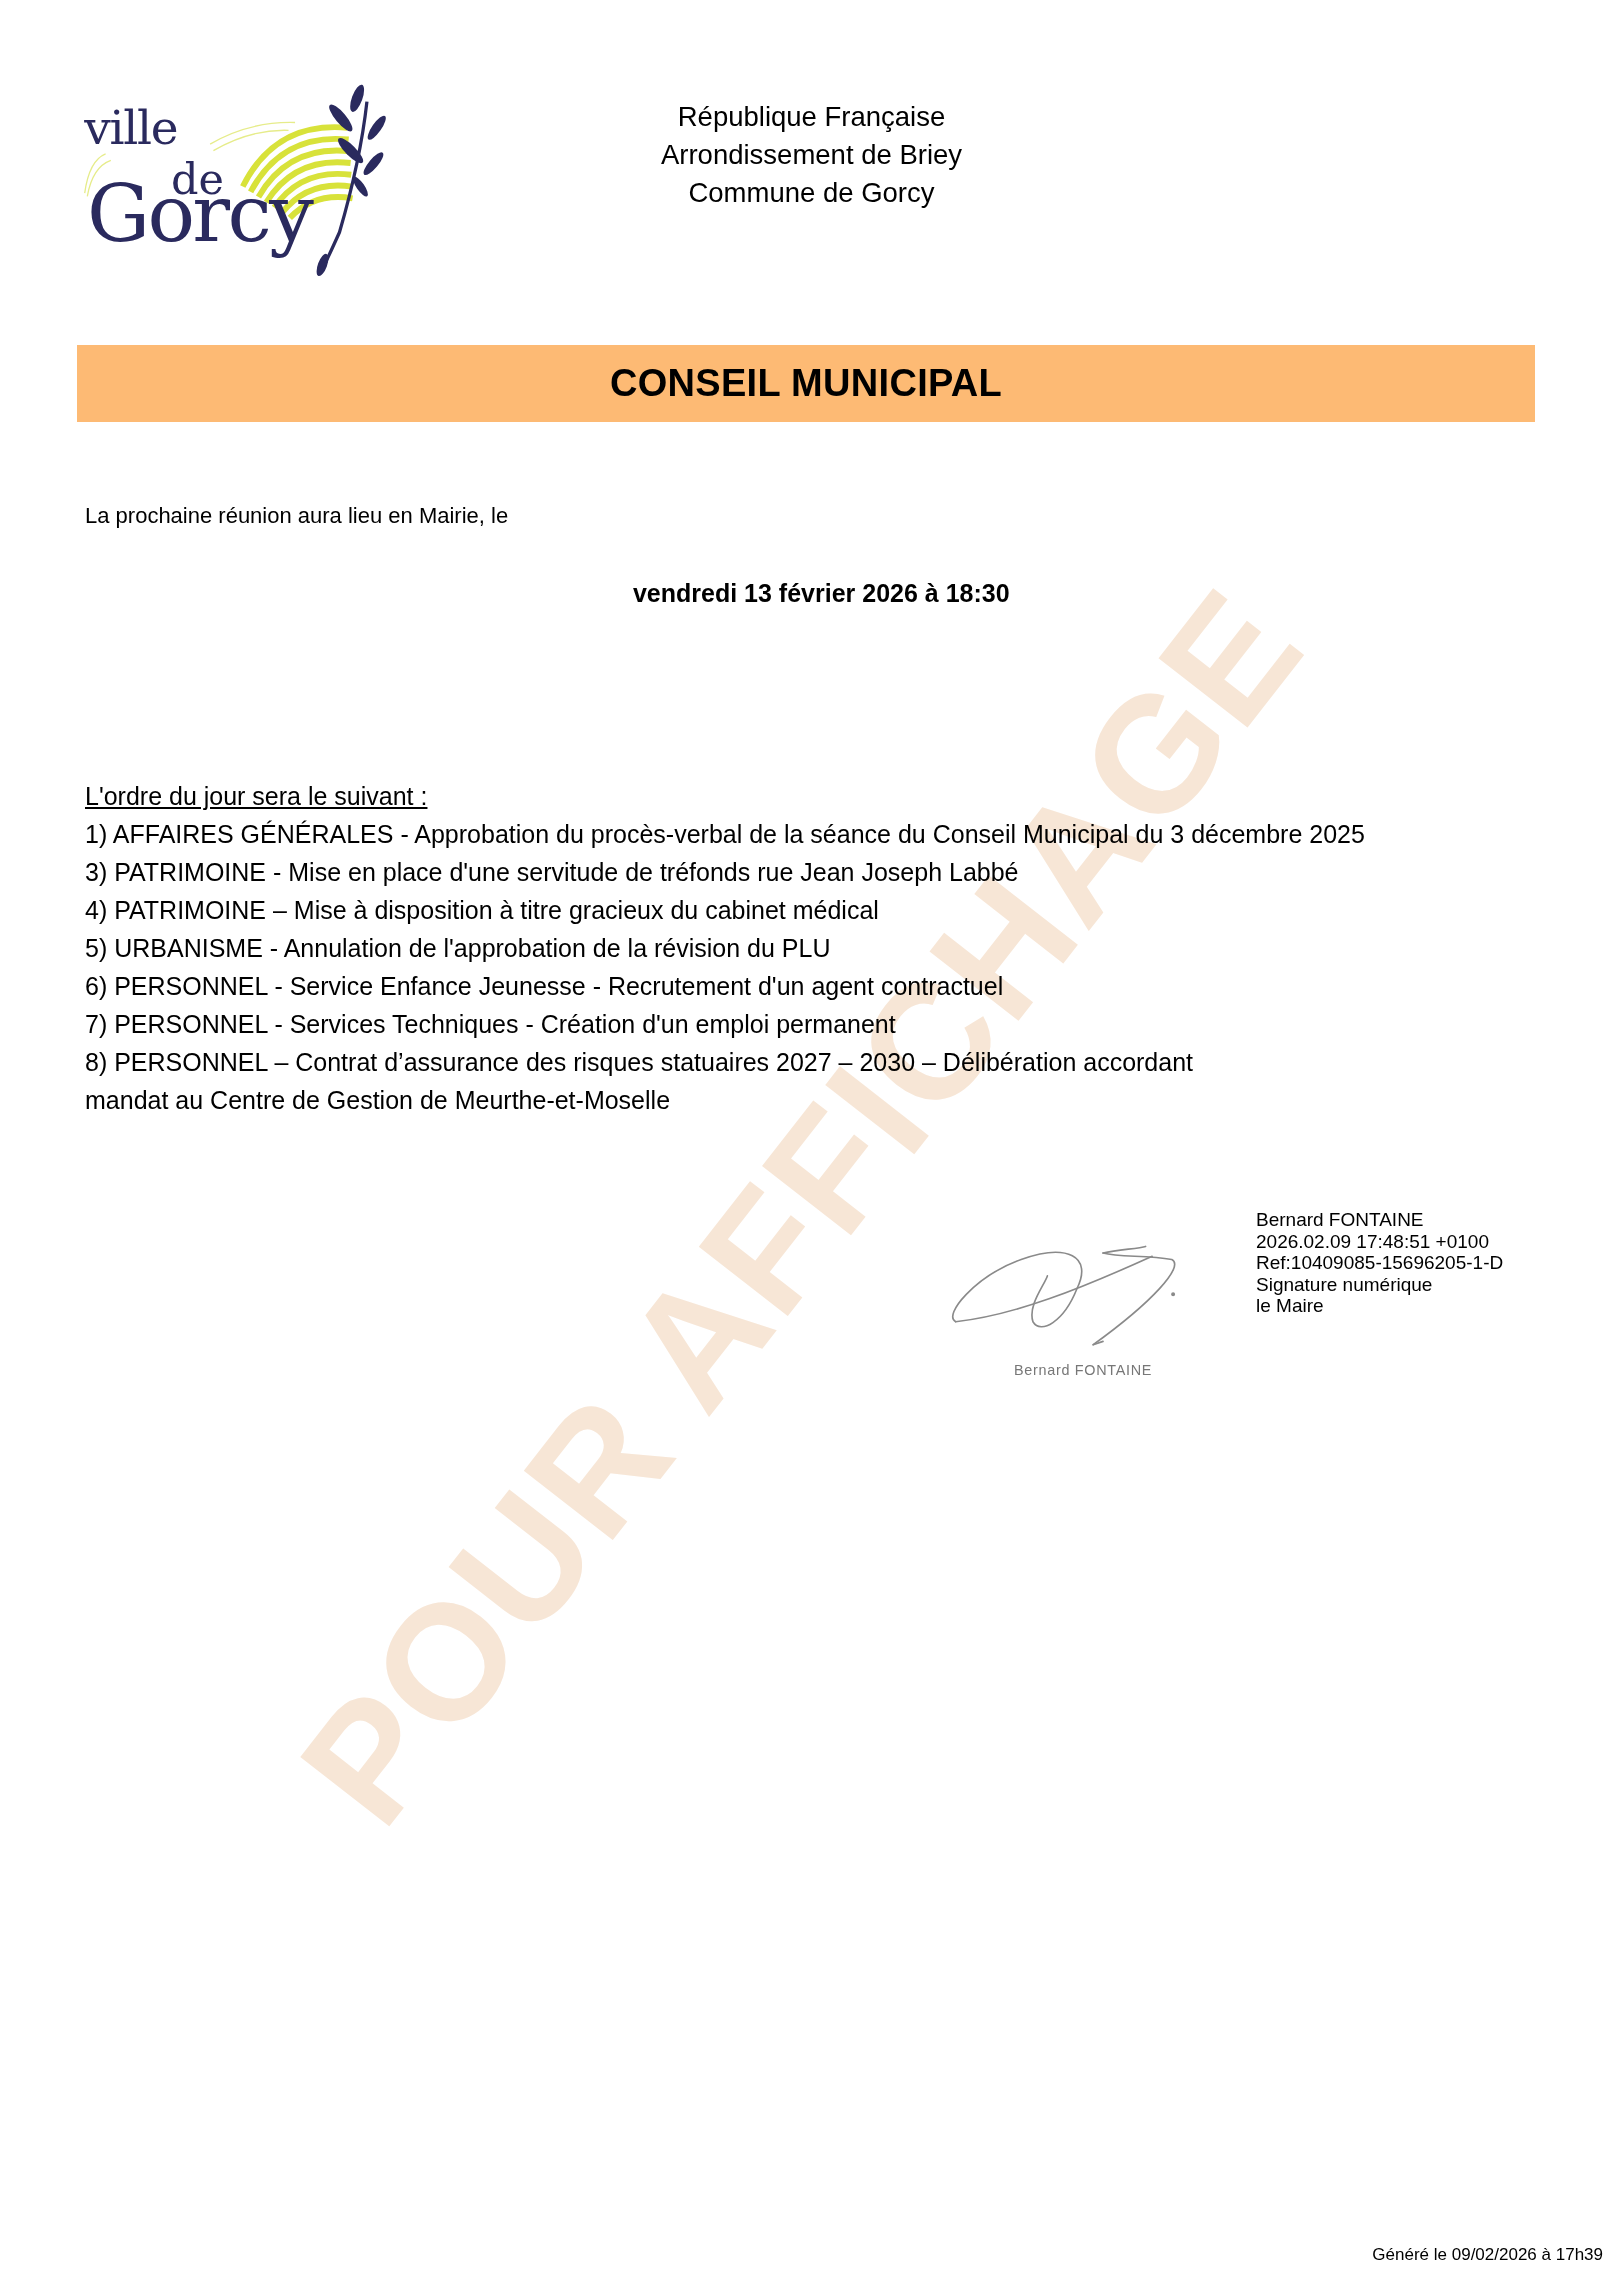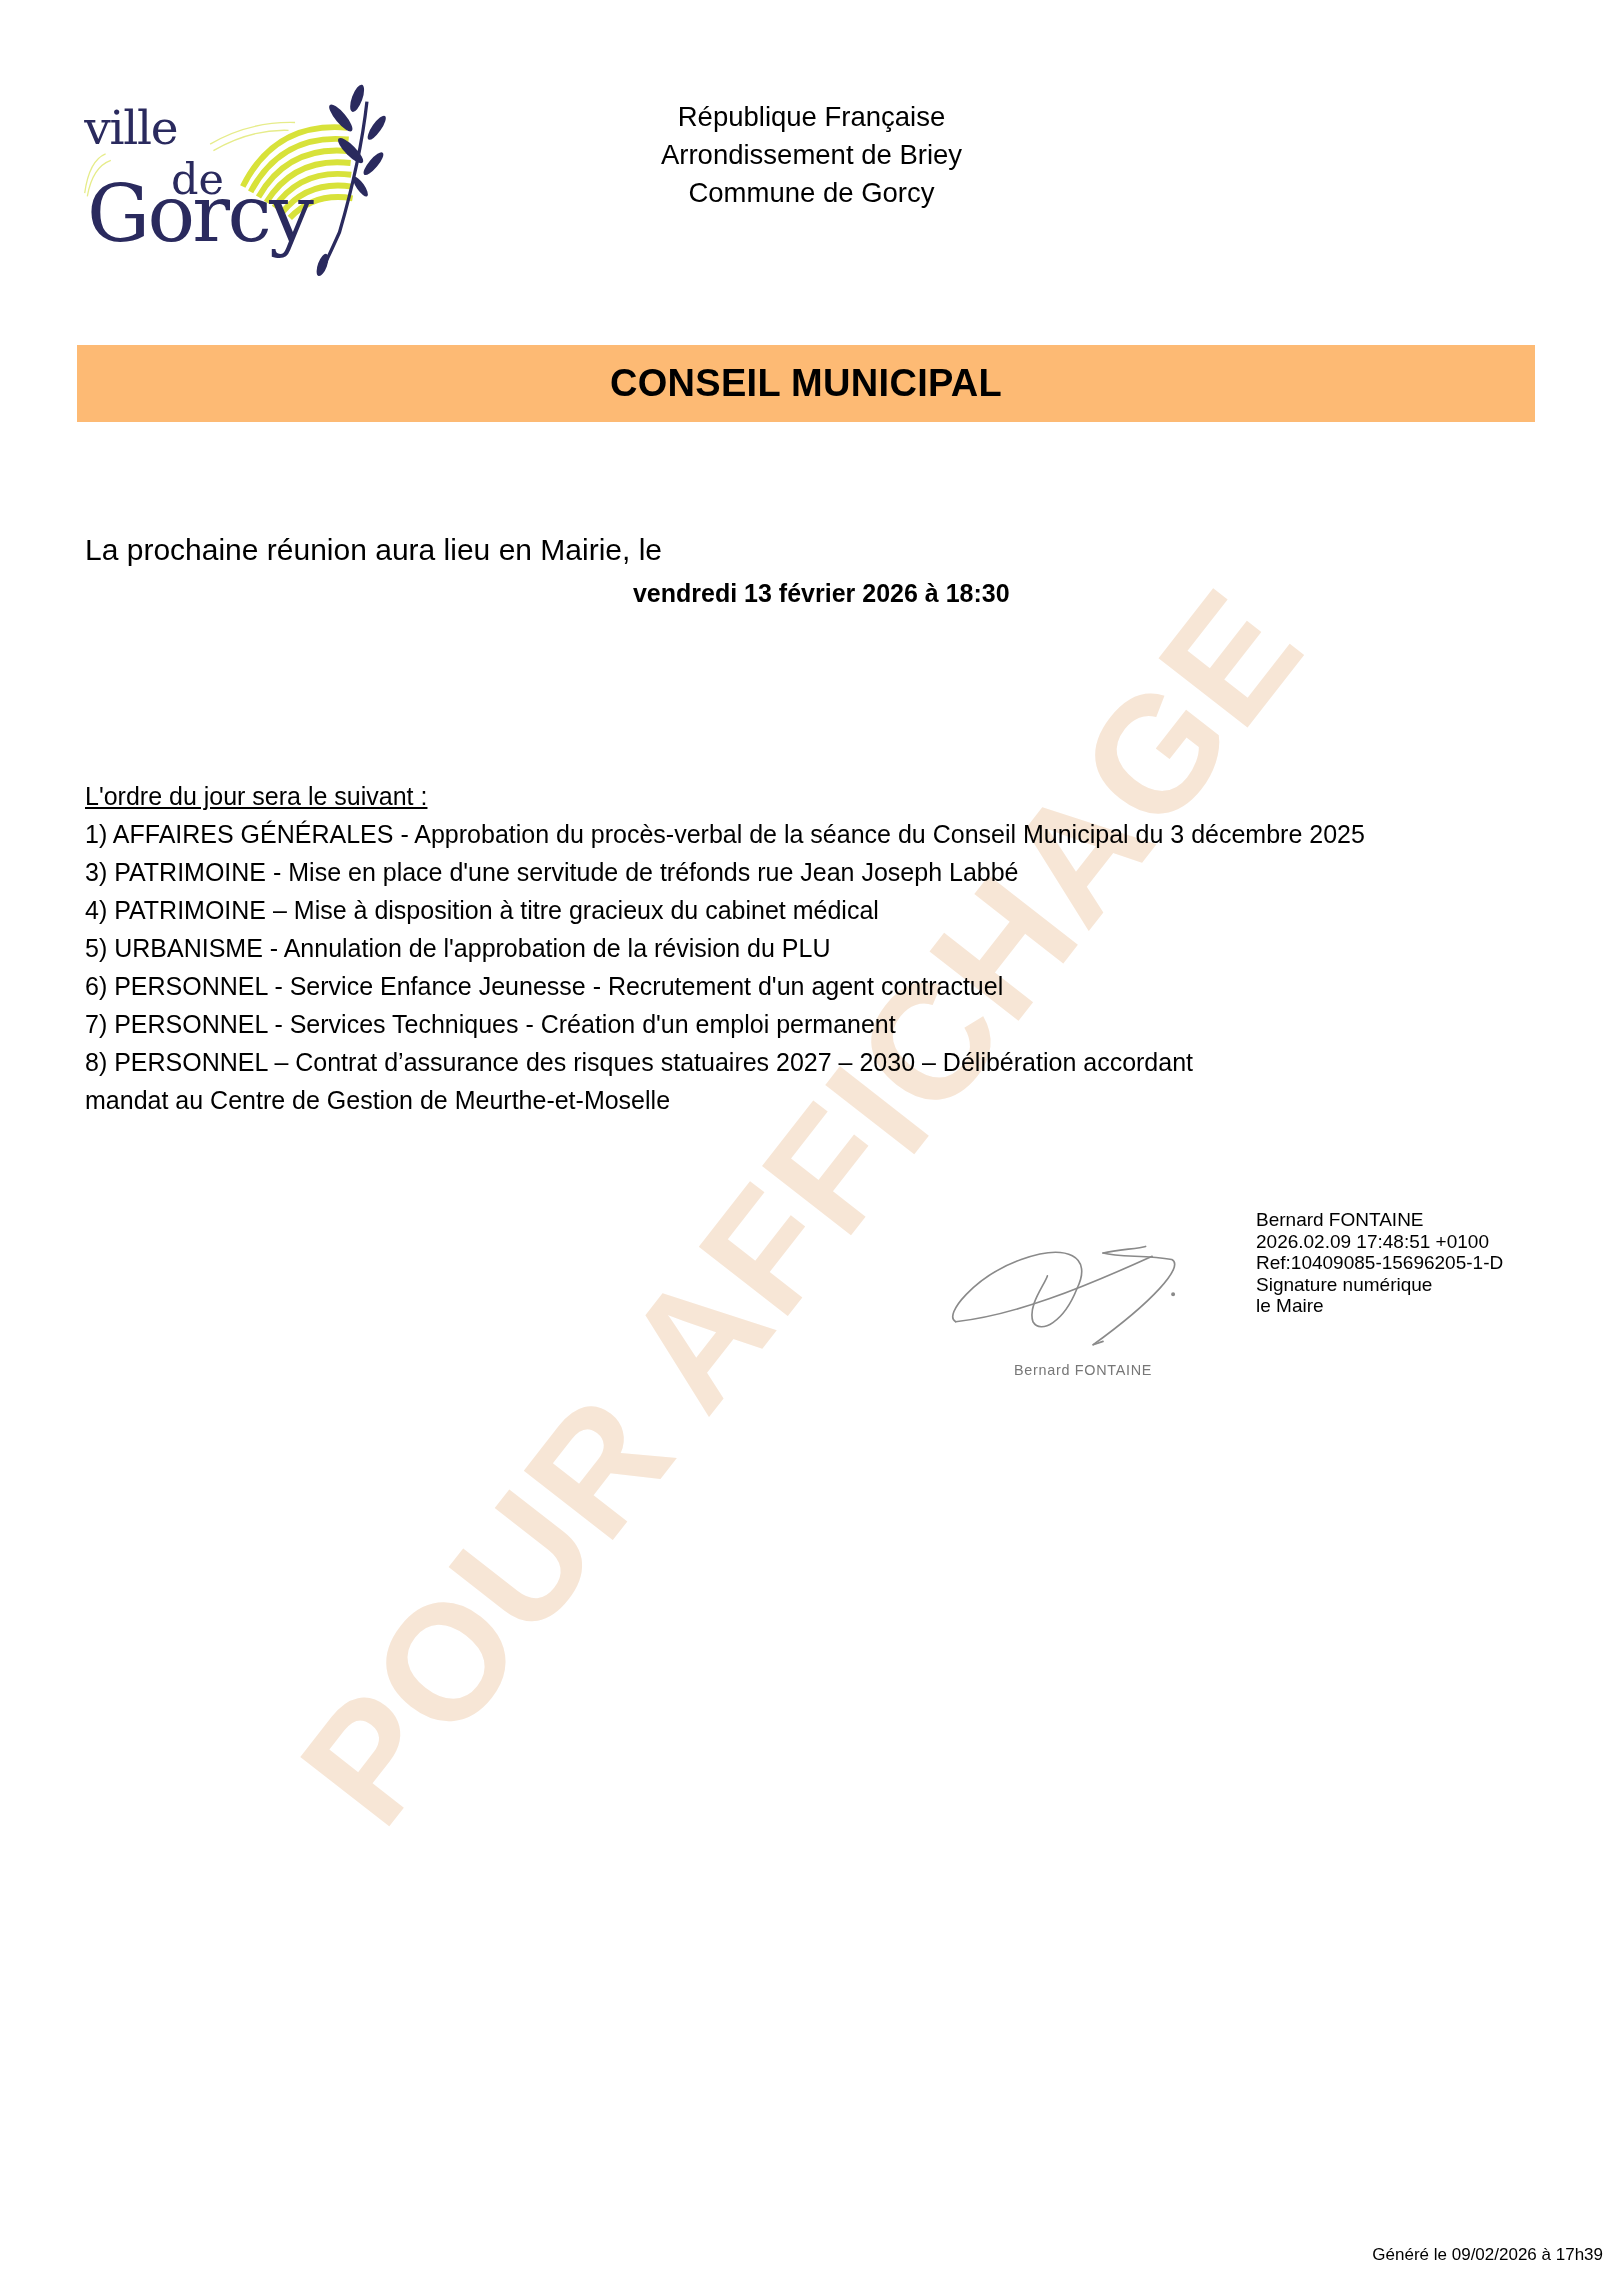--- a/index.html
+++ b/index.html
@@ -10,21 +10,21 @@
       font-family: "Liberation Sans", sans-serif; font-weight: bold;
       font-size: 164px; letter-spacing: 2.6px; color: #f7e6d6; white-space: nowrap;
       z-index: 0; pointer-events: none;
     }
     .layer { position: absolute; left: 0; top: 0; width: 100%; height: 100%; z-index: 1; }
     .logo { position: absolute; left: 79px; top: 82px; width: 308px; height: 196px; }
     .header-lines { position: absolute; left: 432px; top: 98px; width: 759px; text-align: center; font-size: 27.5px; line-height: 38px; }
     .header-lines div { white-space: nowrap; }
     .title-band { position: absolute; left: 77px; top: 345px; width: 1458px; height: 77px; background: #fdba74; display: flex; align-items: center; justify-content: center; }
     .title-band span { font-weight: bold; font-size: 38px; letter-spacing: 0.3px; }
-    .intro { position: absolute; left: 85px; top: 533px; font-size: 30px; white-space: nowrap; }
+    .intro { position: absolute; left: 85px; top: 503px; font-size: 22px; white-space: nowrap; }
     .date { position: absolute; left: 0; width: 1623px; top: 579px; text-align: center; font-size: 25px; font-weight: bold; white-space: nowrap; padding-left: 0; }
     .date span { position: relative; left: 9.8px; }
     .agenda { position: absolute; left: 85px; top: 777px; font-size: 25px; line-height: 38px; }
     .agenda-title { text-decoration: underline; white-space: nowrap; }
     .agenda-item { white-space: nowrap; }
     .signature { position: absolute; left: 936px; top: 1230px; width: 262px; height: 118px; }
     .sig-caption { position: absolute; left: 1014px; top: 1362px; font-size: 14.4px; color: #777; letter-spacing: 0.7px; white-space: nowrap; }
     .sig-block { position: absolute; left: 1256px; top: 1209px; font-size: 19px; line-height: 21.6px; white-space: nowrap; }
     .generated { position: absolute; right: 20px; top: 2245px; font-size: 17px; white-space: nowrap; }
   </style>

